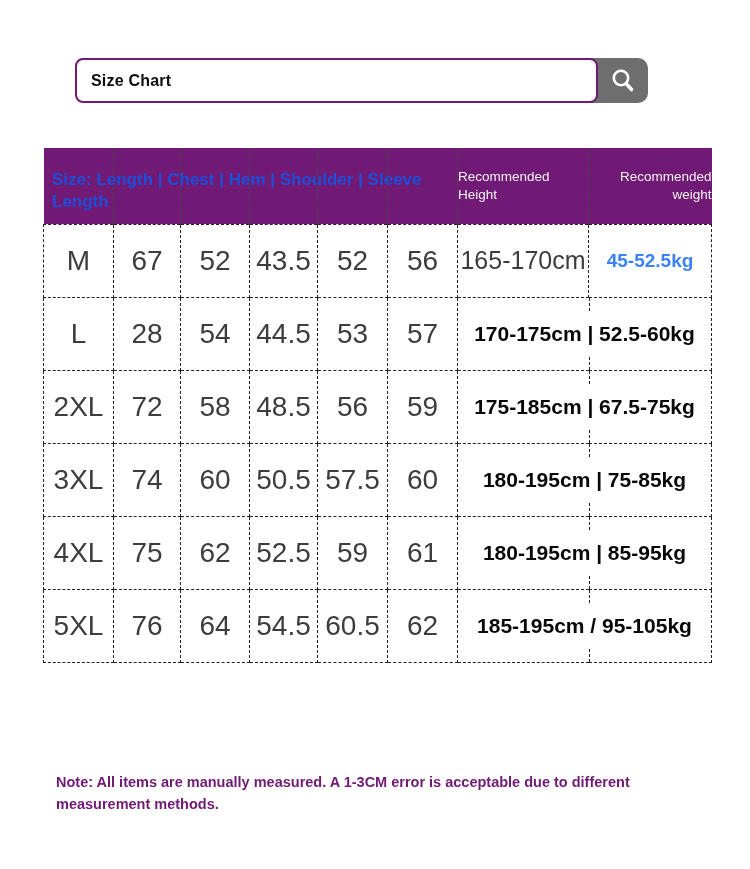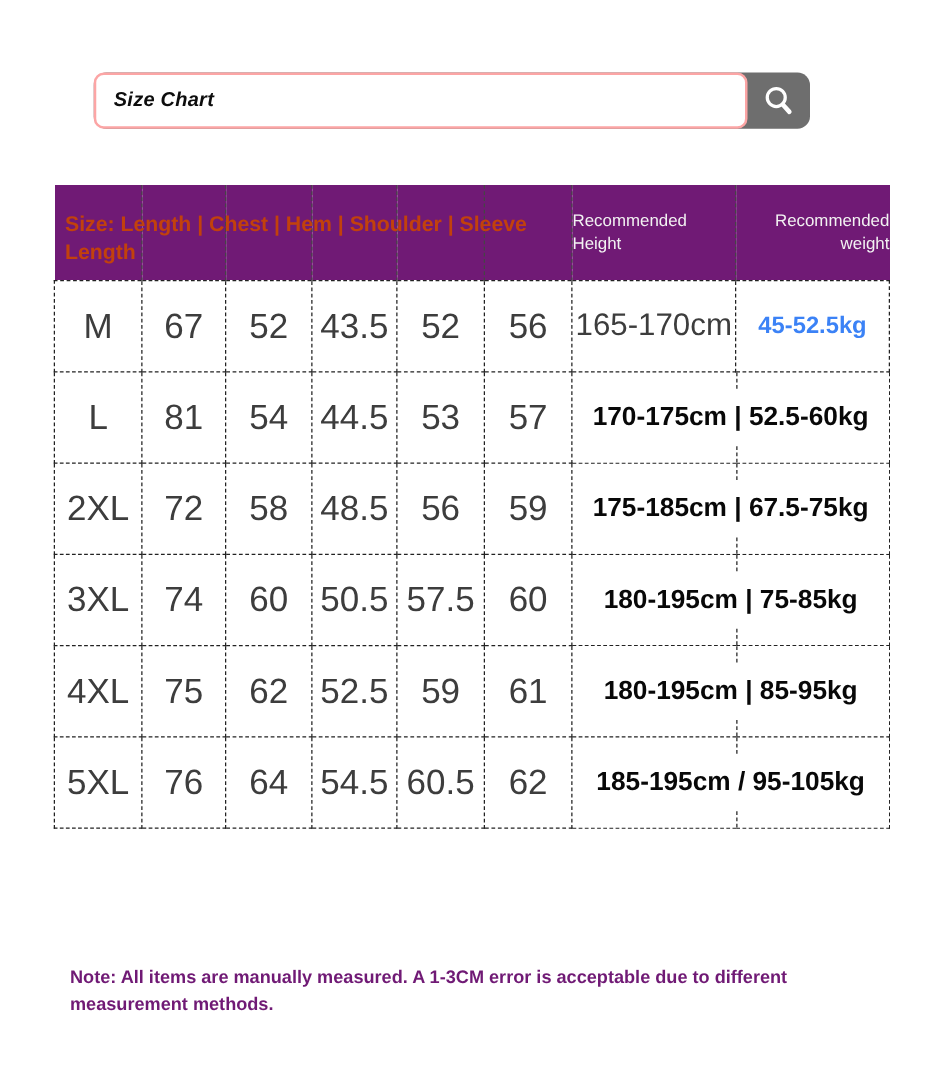--- a/index.html
+++ b/index.html
@@ -21,26 +21,25 @@
     width: 573px;
     height: 45px;
     background: #6e6e6e;
     border-radius: 10px;
     display: flex;
     align-items: stretch;
   }
   .search-field {
     flex: 1;
     background: #ffffff;
-    border: 2px solid #fca5a5;
+    border: 2px solid #701a75;
     border-radius: 8px;
     display: flex;
     align-items: center;
     padding-left: 14px;
-    font-style: italic;
   }
   .search-field .search-text {
     font-weight: bold;
     font-size: 16px;
     color: #0d0d0d;
     letter-spacing: 0.2px;
   }
   .search-btn {
     width: 50px;
     background: transparent;
@@ -87,21 +86,21 @@
   }
   .header-overlay {
     position: absolute;
     left: 0;
     top: 0;
     width: 420px;
     height: 86px;
     z-index: 2;
     display: flex;
     align-items: center;
-    color: #c2410c;
+    color: #1d4ed8;
     font-weight: bold;
     font-size: 17px;
     line-height: 1.3;
     padding: 0 2px 0 9px;
     pointer-events: none;
   }
   .size-table tbody td {
     border: 1px dashed #222222;
     height: 73px;
     text-align: center;
@@ -199,21 +198,21 @@
           <td>67</td>
           <td>52</td>
           <td>43.5</td>
           <td>52</td>
           <td>56</td>
           <td class="height-reg">165-170cm</td>
           <td class="weight-bold">45-52.5kg</td>
         </tr>
         <tr>
           <td>L</td>
-          <td>81</td>
+          <td>28</td>
           <td>54</td>
           <td>44.5</td>
           <td>53</td>
           <td>57</td>
           <td class="combined" colspan="2">170-175cm | 52.5-60kg</td>
         </tr>
         <tr>
           <td>2XL</td>
           <td>72</td>
           <td>58</td>

